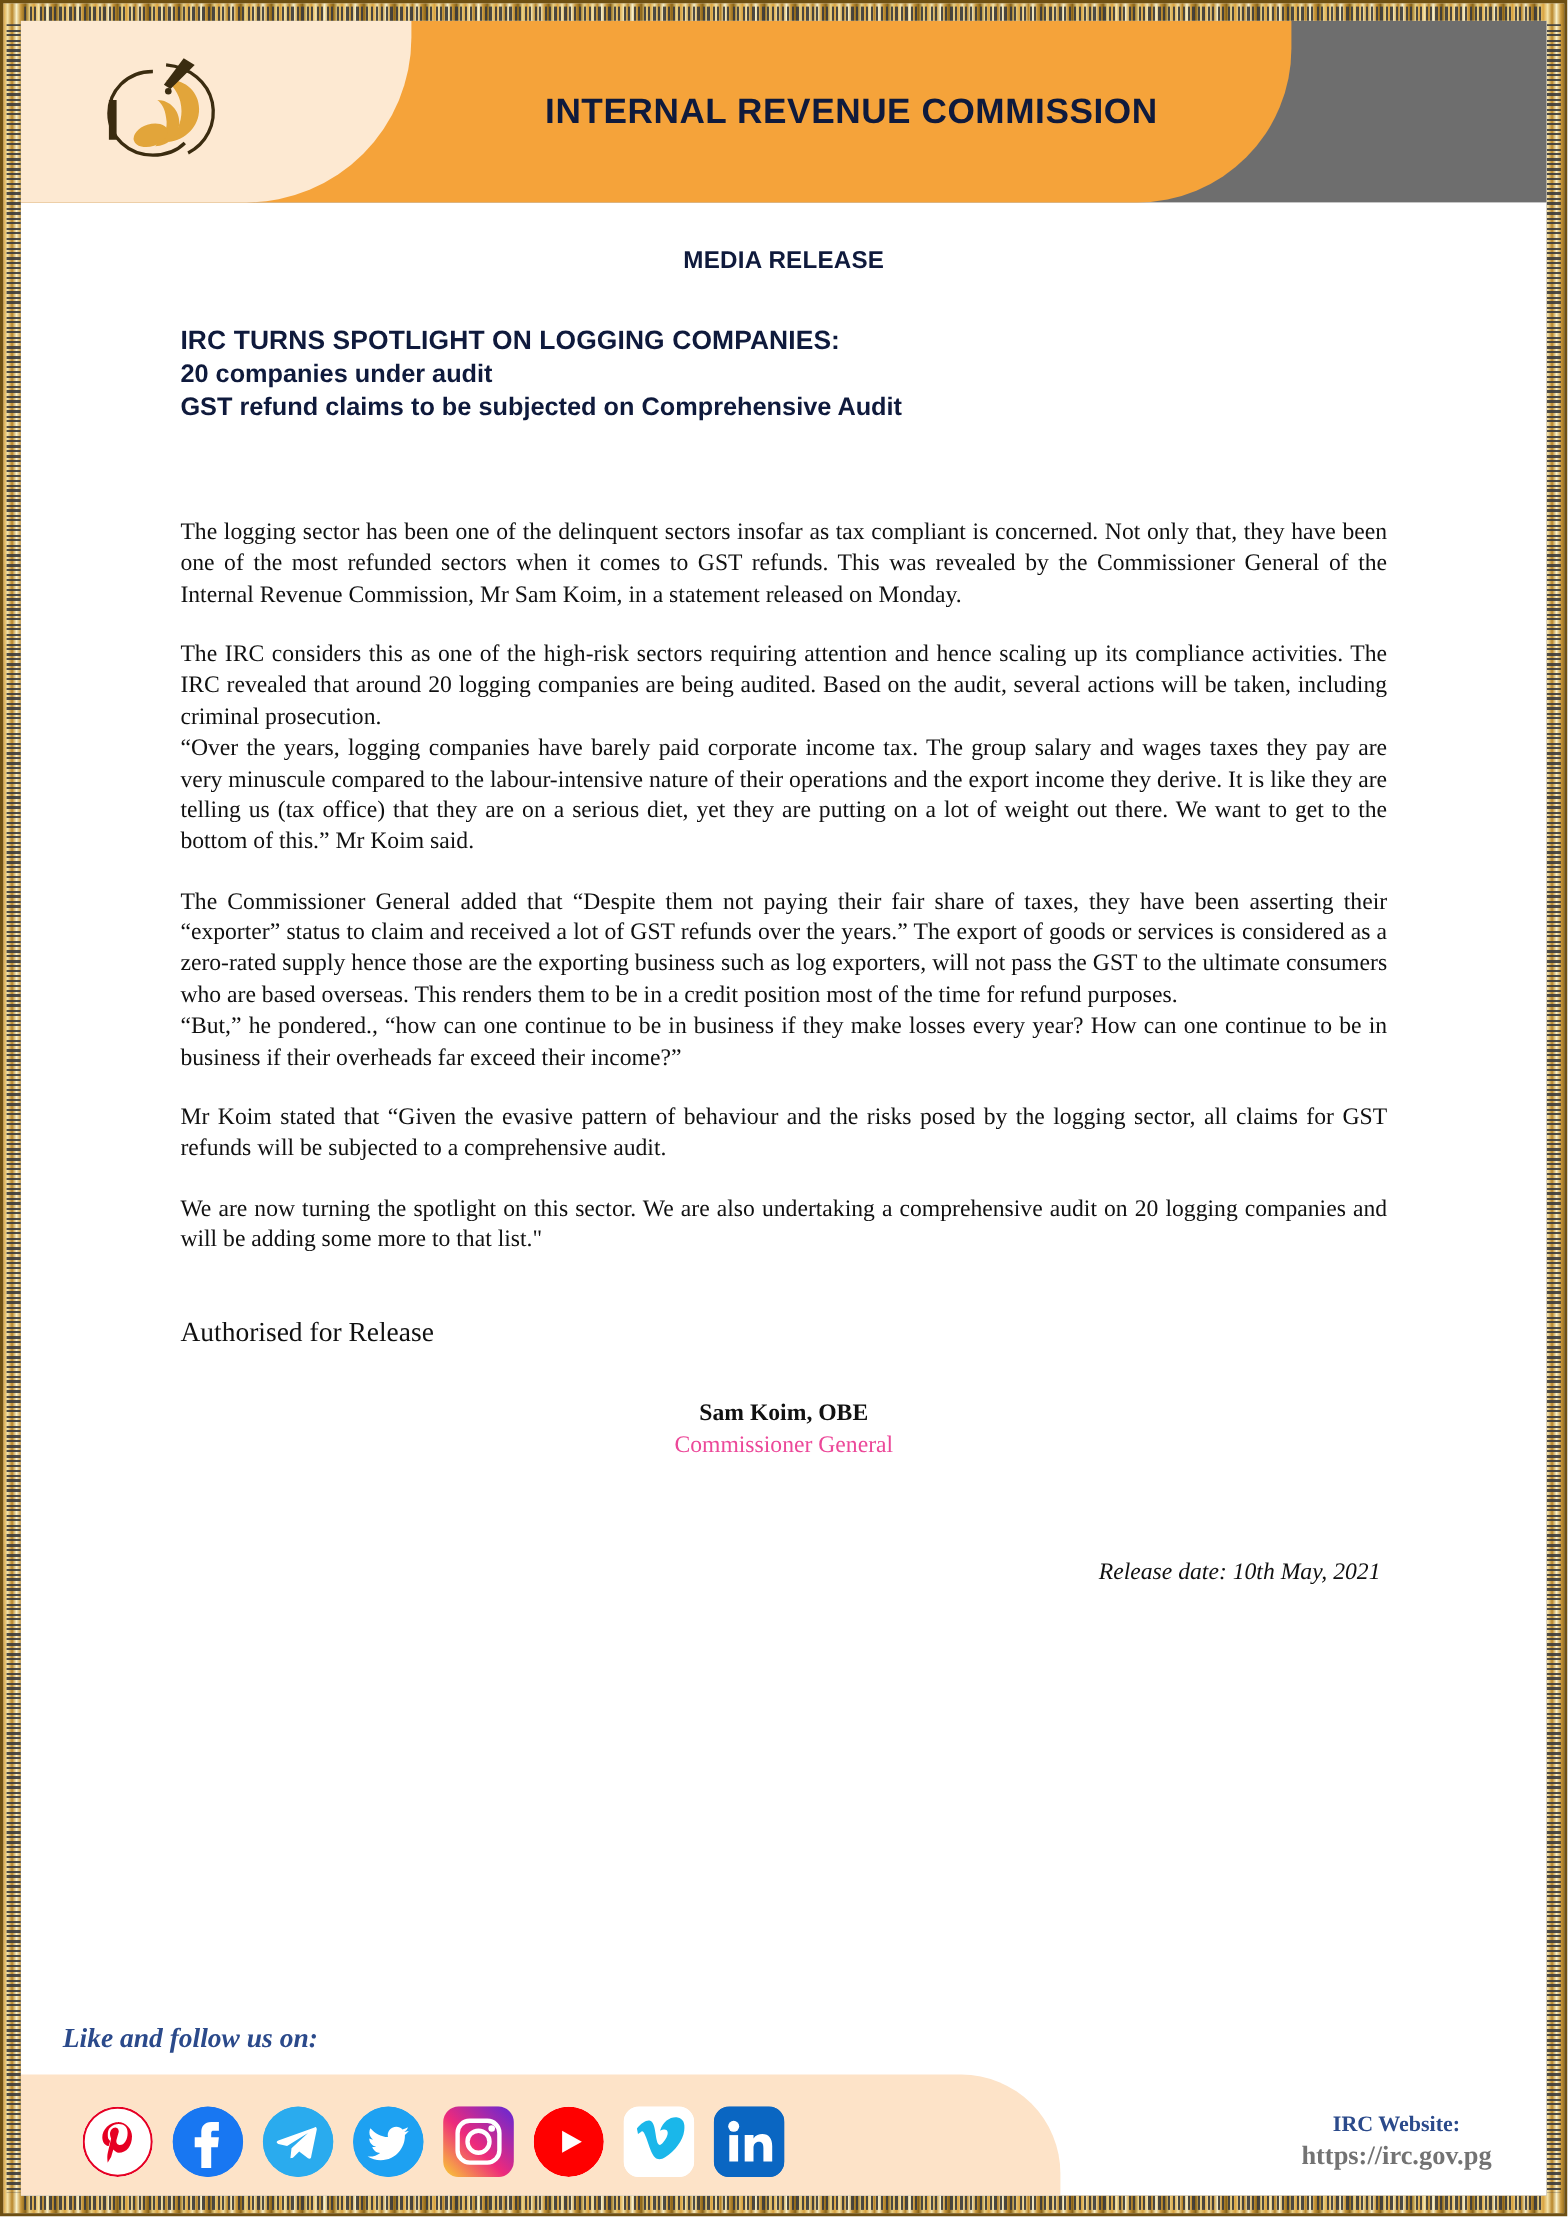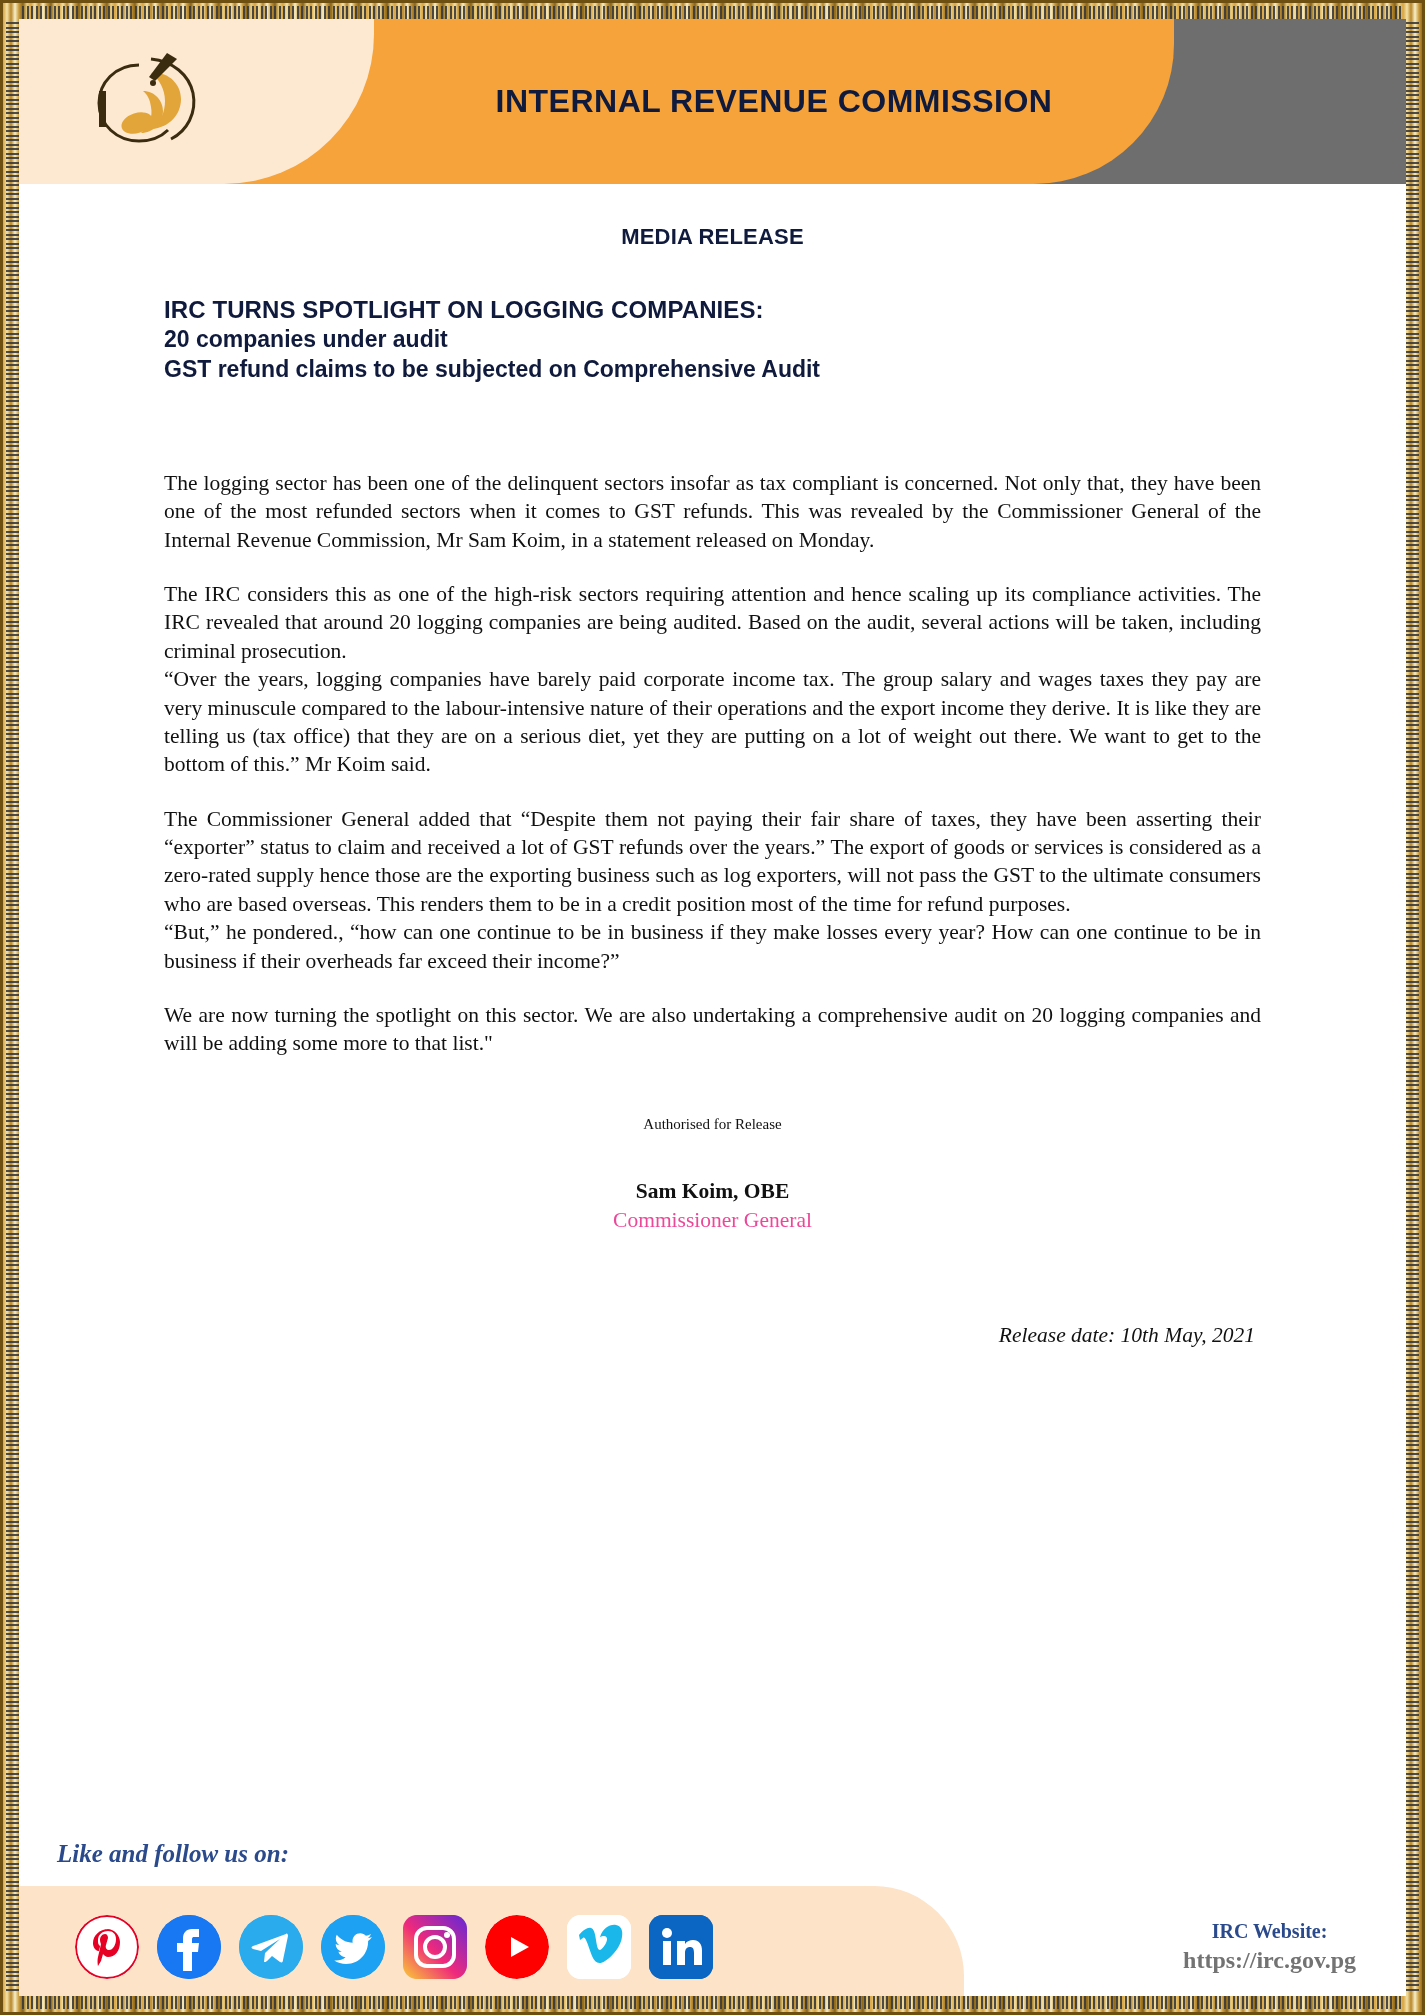--- a/index.html
+++ b/index.html
@@ -158,22 +158,21 @@
     text-align: justify;
   }
   .paras p {
     margin: 0 0 26px 0;
     text-align: justify;
   }
   .paras p.tight { margin-bottom: 0; }
 
   .authorised {
     margin-top: 58px;
-    text-align: center;
-    font-size: 15px;
+    font-size: 25px;
     color: #111111;
   }
   .signer {
     margin-top: 46px;
     text-align: center;
     font-size: 21.5px;
     font-weight: bold;
     color: #111111;
   }
   .signer-title {
@@ -320,20 +319,21 @@
         <div class="l2">20 companies under audit</div>
         <div class="l3">GST refund claims to be subjected on Comprehensive Audit</div>
       </div>
 
       <div class="paras">
         <p>The logging sector has been one of the delinquent sectors insofar as tax compliant is concerned. Not only that, they have been one of the most refunded sectors when it comes to GST refunds. This was revealed by the Commissioner General of the Internal Revenue Commission, Mr Sam Koim, in a statement released on Monday.</p>
         <p class="tight">The IRC considers this as one of the high-risk sectors requiring attention and hence scaling up its compliance activities. The IRC revealed that around 20 logging companies are being audited. Based on the audit, several actions will be taken, including criminal prosecution.</p>
         <p> “Over the years, logging companies have barely paid corporate income tax. The group salary and wages taxes they pay are very minuscule compared to the labour-intensive nature of their operations and the export income they derive. It is like they are telling us (tax office) that they are on a serious diet, yet they are putting on a lot of weight out there. We want to get to the bottom of this.” Mr Koim said.</p>
         <p class="tight">The Commissioner General added that “Despite them not paying their fair share of taxes, they have been asserting their “exporter” status to claim and received a lot of GST refunds over the years.” The export of goods or services is considered as a zero-rated supply hence those are the exporting business such as log exporters, will not pass the GST to the ultimate consumers who are based overseas. This renders them to be in a credit position most of the time for refund purposes.</p>
         <p>“But,” he pondered., “how can one continue to be in business if they make losses every year? How can one continue to be in business if their overheads far exceed their income?”</p>
+        <p>Mr Koim stated that “Given the evasive pattern of behaviour and the risks posed by the logging sector, all claims for GST refunds will be subjected to a comprehensive audit.</p>
         <p>We are now turning the spotlight on this sector. We are also undertaking a comprehensive audit on 20 logging companies and will be adding some more to that list."</p>
       </div>
 
       <div class="authorised">Authorised for Release</div>
       <div class="signer">Sam Koim, OBE</div>
       <div class="signer-title">Commissioner General</div>
 
       <div class="release-date">Release date: 10th May, 2021</div>
     </div>
 

